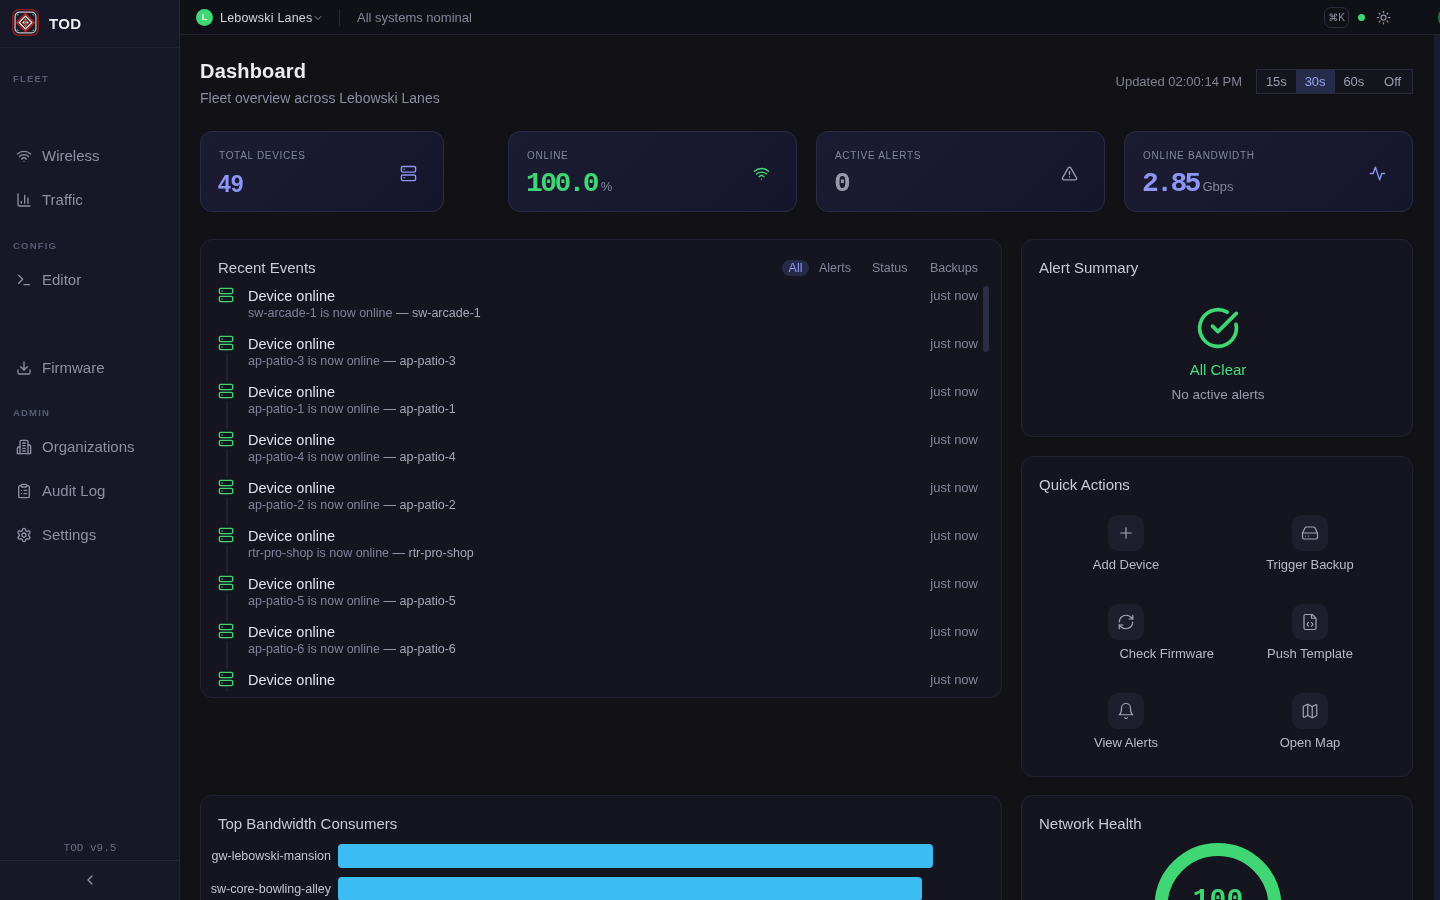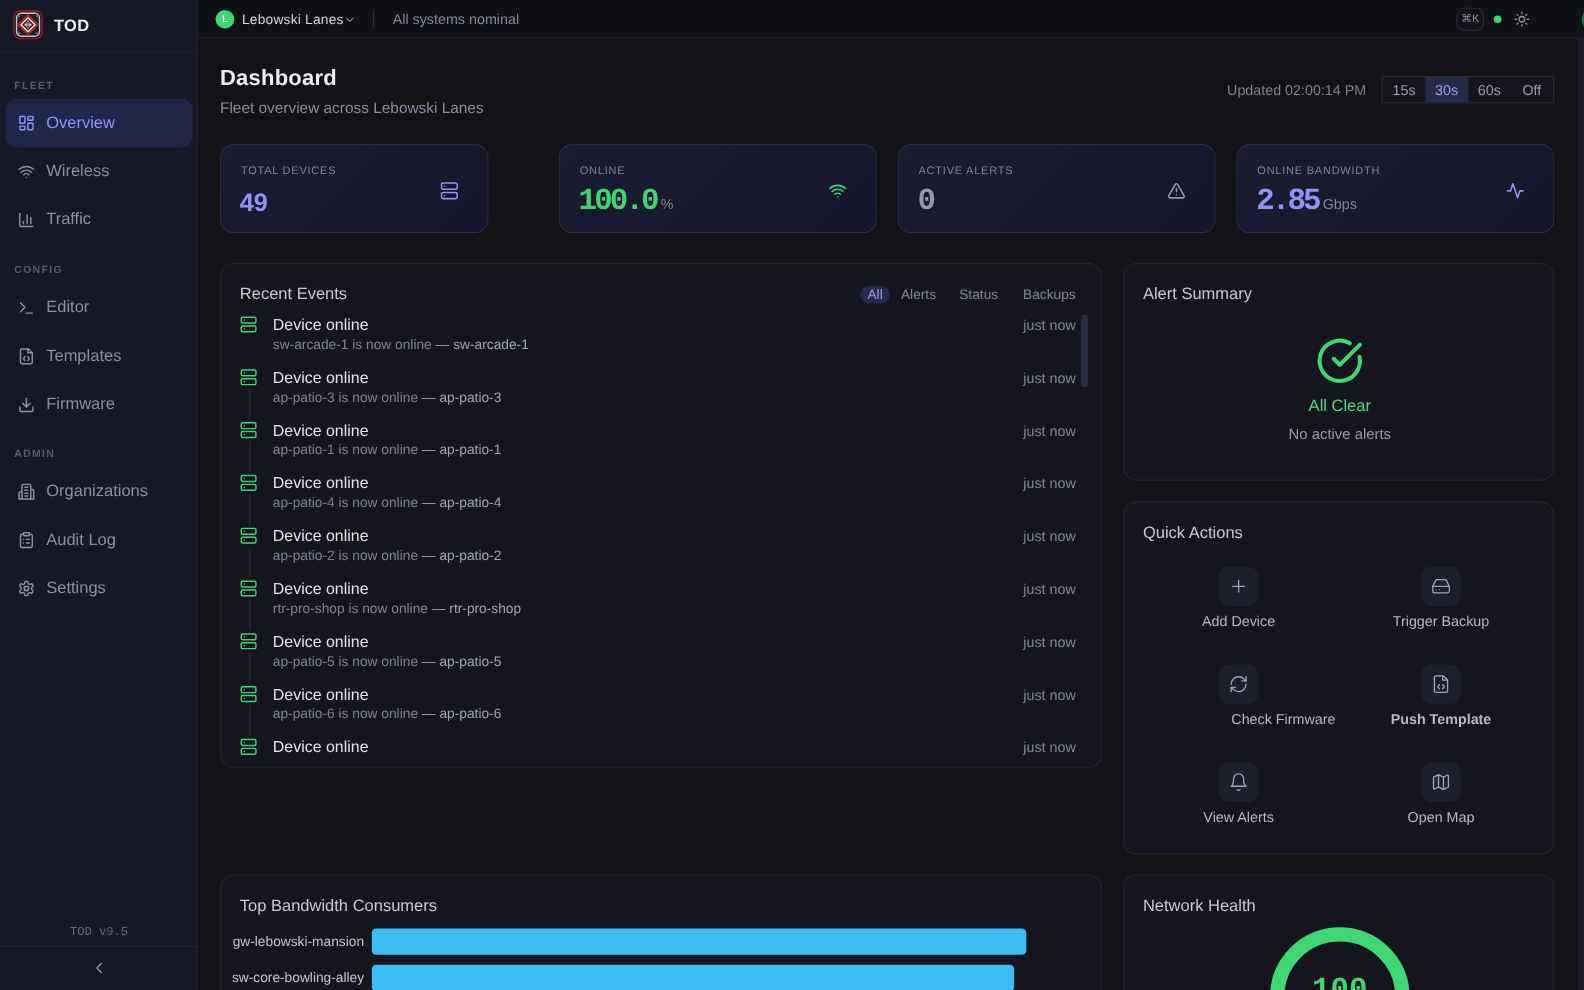--- a/index.html
+++ b/index.html
@@ -116,29 +116,20 @@
         <path d="M14 9.2l1.2 1.8-1.2 1.2-1.2-1.2Z" fill="#2aa79c"></path>
         <path d="M14 18.8l1.2-1.8-1.2-1.2-1.2 1.2Z" fill="#2aa79c"></path>
         <path d="M5 5.2l2.4 0L5 7.6Z" fill="#2aa79c"></path>
         <path d="M23 5.2l-2.4 0L23 7.6Z" fill="#2aa79c"></path>
         <path d="M5 22.8l2.4 0L5 20.4Z" fill="#2aa79c"></path>
         <path d="M23 22.8l-2.4 0L23 20.4Z" fill="#2aa79c"></path>
       </svg>
       <div class="name">TOD</div>
     </div>
     <div class="sect" style="top:73px;">FLEET</div>
-    <div class="nav-item active" style="top:90px;">
-      <svg class="ic" width="16" height="16" viewBox="0 0 24 24" fill="none" stroke="currentColor" stroke-width="2" stroke-linecap="round" stroke-linejoin="round">
-          <rect width="7" height="9" x="3" y="3" rx="1"></rect>
-          <rect width="7" height="5" x="14" y="3" rx="1"></rect>
-          <rect width="7" height="9" x="14" y="12" rx="1"></rect>
-          <rect width="7" height="5" x="3" y="16" rx="1"></rect>
-        </svg>
-      <span class="lb">Overview</span>
-    </div>
     <div class="nav-item" style="top:134px;text-align:center;">
       <svg class="ic" width="16" height="16" viewBox="0 0 24 24" fill="none" stroke="currentColor" stroke-width="2" stroke-linecap="round" stroke-linejoin="round">
           <path d="M12 20h.01"></path>
           <path d="M2 8.82a15 15 0 0 1 20 0"></path>
           <path d="M5 12.859a10 10 0 0 1 14 0"></path>
           <path d="M8.5 16.429a5 5 0 0 1 7 0"></path>
         </svg>
       <span class="lb">Wireless</span>
     </div>
     <div class="nav-item" style="top:178px;">
@@ -150,29 +141,20 @@
         </svg>
       <span class="lb">Traffic</span>
     </div>
     <div class="sect" style="top:240px;">CONFIG</div>
     <div class="nav-item" style="top:258px;">
       <svg class="ic" width="16" height="16" viewBox="0 0 24 24" fill="none" stroke="currentColor" stroke-width="2" stroke-linecap="round" stroke-linejoin="round">
           <polyline points="4 17 10 11 4 5"></polyline>
           <line x1="12" x2="20" y1="19" y2="19"></line>
         </svg>
       <span class="lb">Editor</span>
-    </div>
-    <div class="nav-item" style="top:302px;">
-      <svg class="ic" width="16" height="16" viewBox="0 0 24 24" fill="none" stroke="currentColor" stroke-width="2" stroke-linecap="round" stroke-linejoin="round">
-          <path d="M15 2H6a2 2 0 0 0-2 2v16a2 2 0 0 0 2 2h12a2 2 0 0 0 2-2V7Z"></path>
-          <path d="M14 2v5h5"></path>
-          <path d="M10 12.5 8 15l2 2.5"></path>
-          <path d="m14 12.5 2 2.5-2 2.5"></path>
-        </svg>
-      <span class="lb">Templates</span>
     </div>
     <div class="nav-item" style="top:346px;">
       <svg class="ic" width="16" height="16" viewBox="0 0 24 24" fill="none" stroke="currentColor" stroke-width="2" stroke-linecap="round" stroke-linejoin="round">
           <path d="M21 15v4a2 2 0 0 1-2 2H5a2 2 0 0 1-2-2v-4"></path>
           <polyline points="7 10 12 15 17 10"></polyline>
           <line x1="12" x2="12" y1="15" y2="3"></line>
         </svg>
       <span class="lb">Firmware</span>
     </div>
     <div class="sect" style="top:407px;">ADMIN</div>
@@ -451,21 +433,21 @@
           <div class="box">
             <svg width="18" height="18" viewBox="0 0 24 24" fill="none" stroke="currentColor" stroke-width="1.6" stroke-linecap="round" stroke-linejoin="round">
               <path d="M3 12a9 9 0 0 1 9-9 9.75 9.75 0 0 1 6.74 2.74L21 8"></path>
               <path d="M21 3v5h-5"></path>
               <path d="M21 12a9 9 0 0 1-9 9 9.75 9.75 0 0 1-6.74-2.74L3 16"></path>
               <path d="M8 16H3v5"></path>
             </svg>
           </div>
           <div class="ql">Check Firmware</div>
         </div>
-      <div class="qabtn" style="left:200px; top:147px;font-weight:bold;">
+      <div class="qabtn" style="left:200px; top:147px;">
           <div class="box">
             <svg width="18" height="18" viewBox="0 0 24 24" fill="none" stroke="currentColor" stroke-width="1.6" stroke-linecap="round" stroke-linejoin="round">
               <path d="M15 2H6a2 2 0 0 0-2 2v16a2 2 0 0 0 2 2h12a2 2 0 0 0 2-2V7Z"></path>
               <path d="M14 2v5h5"></path>
               <path d="m10 12.5-2 2.5 2 2.5"></path>
               <path d="m14 12.5 2 2.5-2 2.5"></path>
             </svg>
           </div>
           <div class="ql">Push Template</div>
         </div>

